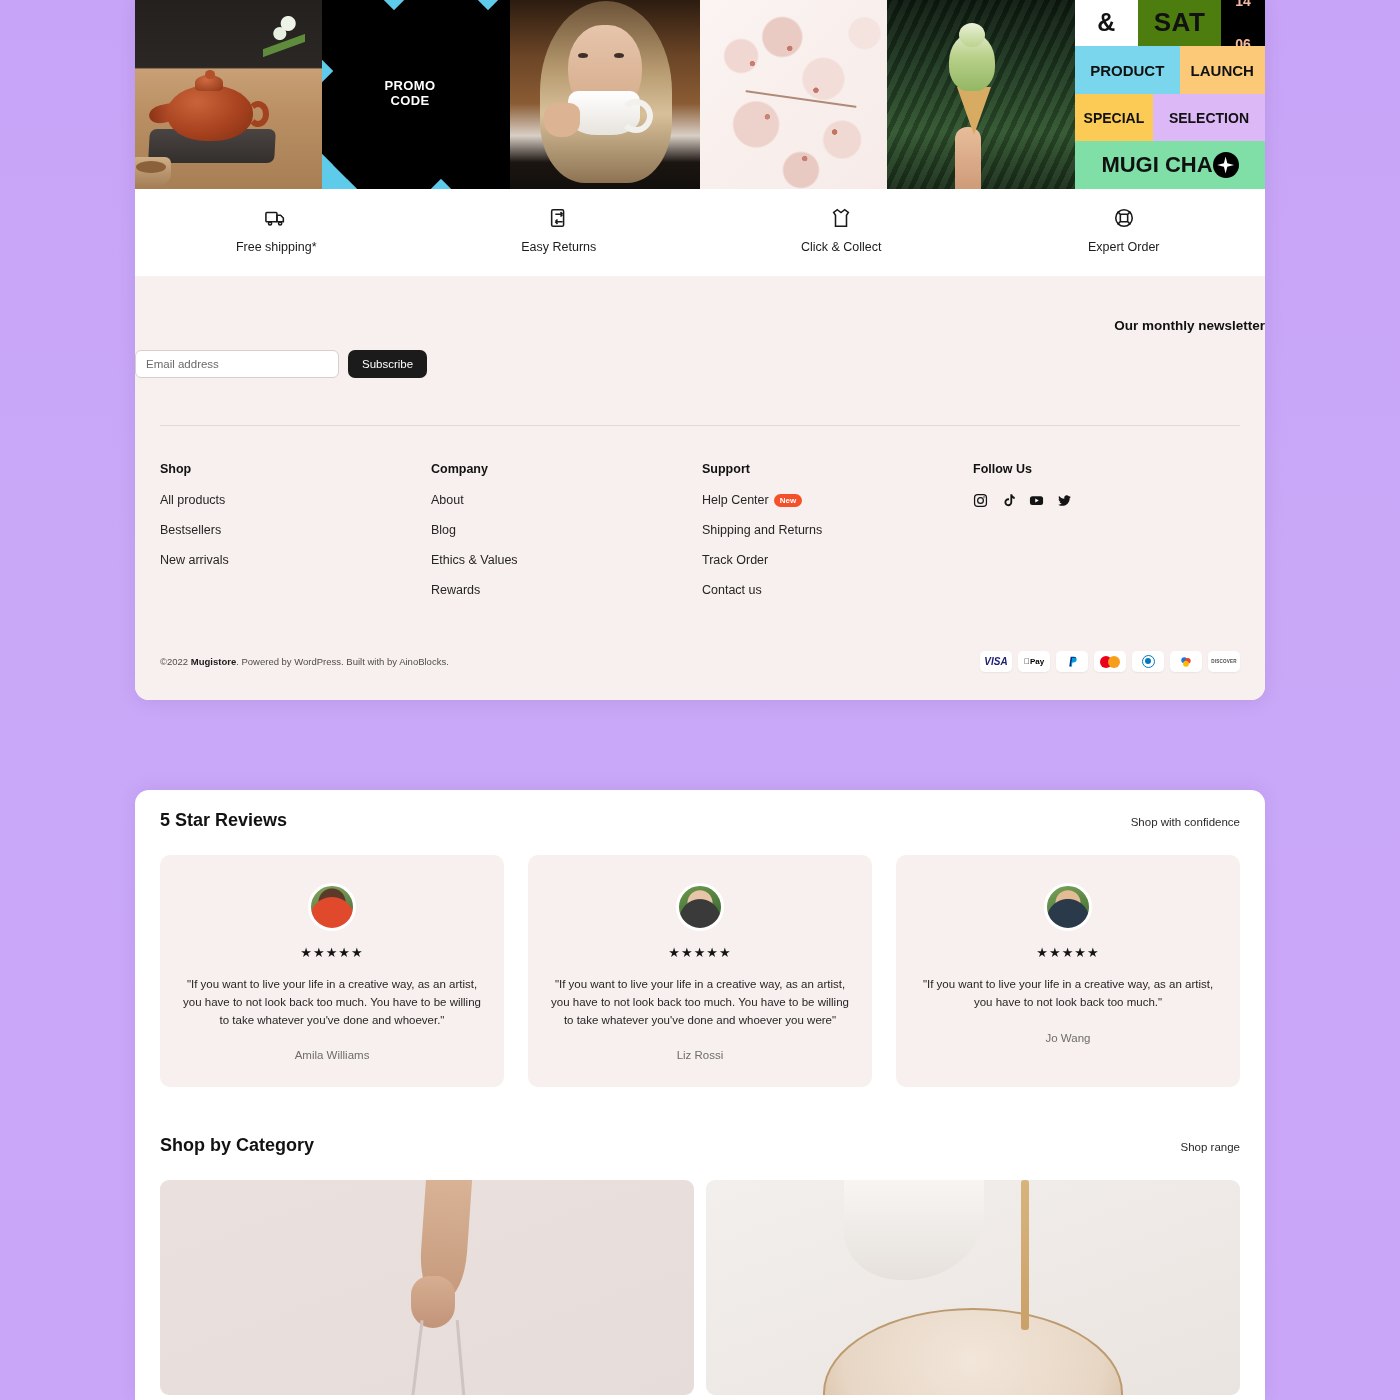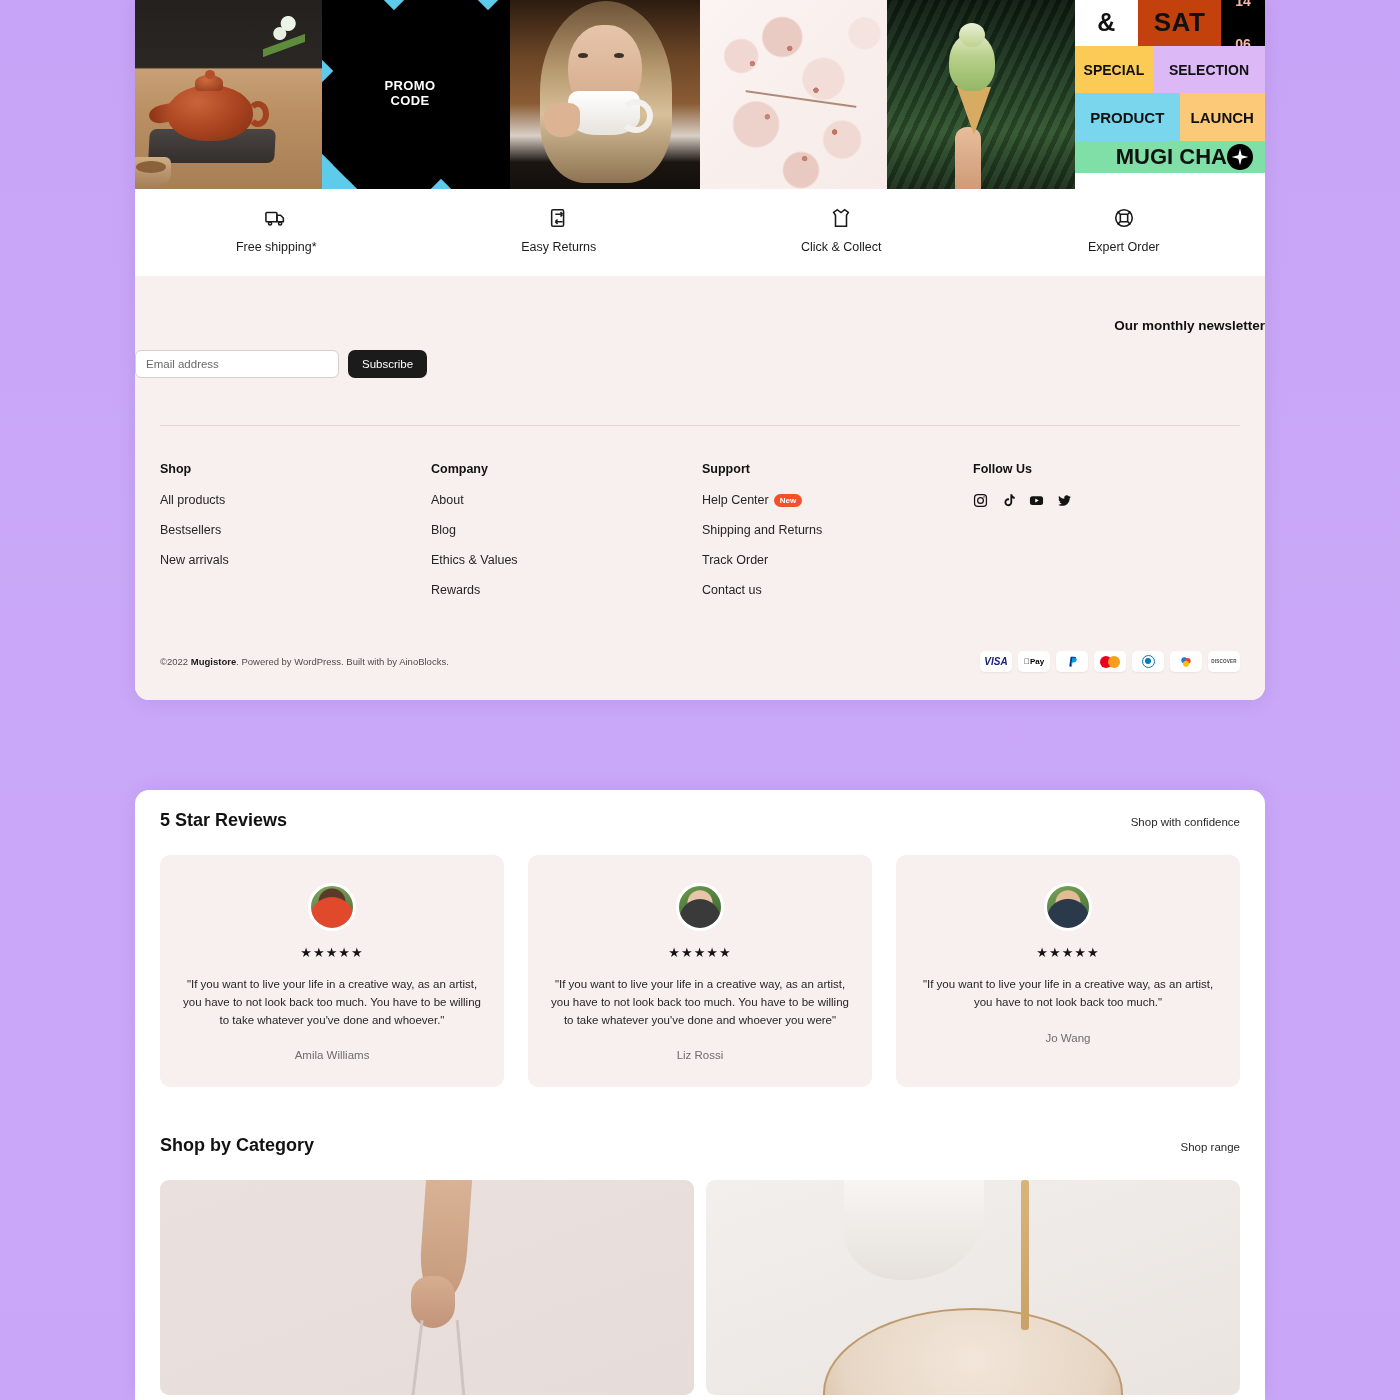--- a/index.html
+++ b/index.html
@@ -189,29 +189,29 @@
 
   
   .gridtile { display:flex; flex-direction:column; height:190px; }
   .gt-row { display:flex; }
   .gt-cell {
     display:flex; align-items:center; justify-content:center;
     font-weight:bold; color:#111;
     font-family:"Liberation Sans", sans-serif;
   }
   .gt-amp   { width:33%; height:47px; background:#fff; font-size:25px; }
-  .gt-sat   { width:44%; height:47px; background:#c2410c; font-size:26px; letter-spacing:.5px;}
+  .gt-sat   { width:44%; height:47px; background:#4d7c0f; font-size:26px; letter-spacing:.5px;}
   .gt-date  { width:23%; height:47px; background:#000; color:#f4b9a0;
               flex-direction:column; font-size:14px; line-height:1.05;gap:28px; }
   .gt-product { width:55%; height:48px; background:#79d6ed; font-size:15px; }
   .gt-launch  { width:45%; height:48px; background:#fcc978; font-size:15px; }
   .gt-special { width:41%; height:47px; background:#fbcb55; font-size:14px; }
   .gt-selection{width:59%; height:47px; background:#dcb9f6; font-size:14px; }
-  .gt-mugi   { width:100%; height:32px; background:#7fdfa6; font-size:22px;
-               justify-content:flex-end; padding:0 12px; }
+  .gt-mugi   { width:100%; height:48px; background:#7fdfa6; font-size:22px;
+               justify-content:center; padding:0 12px; }
   .gt-star {
     width:26px; height:26px; background:#000; border-radius:50%;
     position:relative;
   }
   .gt-star::after{
     content:""; position:absolute; left:50%; top:50%; width:17px; height:17px;
     transform: translate(-50%,-50%);
     background:#fff;
     clip-path: polygon(50% 0%, 60% 40%, 100% 50%, 60% 60%, 50% 100%, 40% 60%, 0% 50%, 40% 40%);
   }
@@ -435,26 +435,26 @@
       <div class="gridtile">
         <div class="gt-row">
           <div class="gt-cell gt-amp">&amp;</div>
           <div class="gt-cell gt-sat">SAT</div>
           <div class="gt-cell gt-date">
             <span>14</span>
             <span>06</span>
           </div>
         </div>
         <div class="gt-row">
+          <div class="gt-cell gt-product">PRODUCT</div>
+          <div class="gt-cell gt-launch">LAUNCH</div>
+        </div>
+        <div class="gt-row">
           <div class="gt-cell gt-special">SPECIAL</div>
           <div class="gt-cell gt-selection">SELECTION</div>
-        </div>
-        <div class="gt-row">
-          <div class="gt-cell gt-product">PRODUCT</div>
-          <div class="gt-cell gt-launch">LAUNCH</div>
         </div>
         <div class="gt-row">
           <div class="gt-cell gt-mugi">
             <span>MUGI CHA</span>
             <span class="gt-star"></span>
           </div>
         </div>
       </div>
     </div>
   </div>

